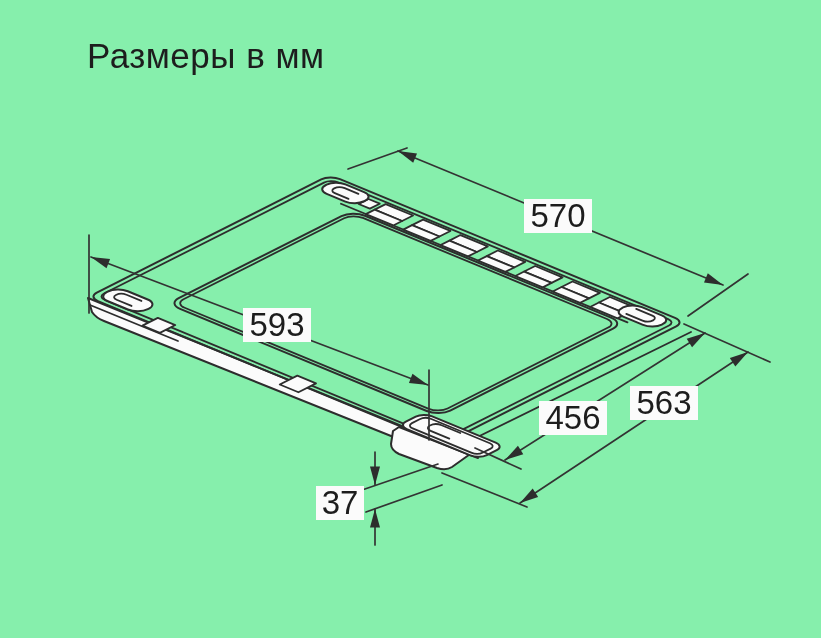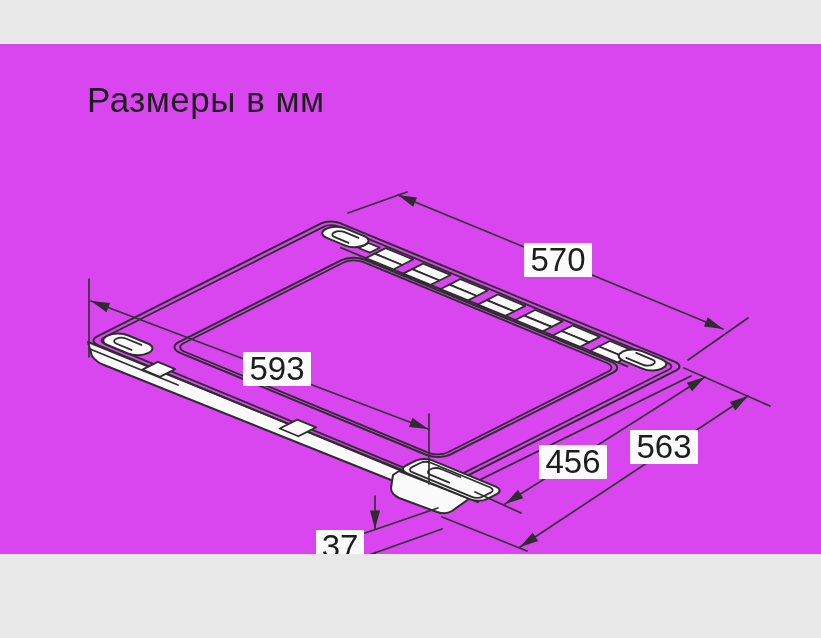--- a/index.html
+++ b/index.html
@@ -1,18 +1,18 @@
 <!DOCTYPE html>
 <html><head>
 <meta charset="utf-8">
 <style>
   html,body{margin:0;padding:0;background:#e8e8e8;}
   .stage{
-    position:relative;width:821px;height:510px;background:#d946ef;
-    font-family:"Liberation Sans", sans-serif;overflow:hidden;margin-top:44px;
+    position:relative;width:821px;height:638px;background:#86efac;
+    font-family:"Liberation Sans", sans-serif;overflow:hidden;
   }
   .title{
     position:absolute;left:87px;top:36px;
     font-size:35px;color:#1d1d1d;letter-spacing:0.5px;white-space:nowrap;
   }
   svg{position:absolute;left:0;top:0;}
   .frame-stroke{fill:none;stroke:#2d2d2d;stroke-width:2;stroke-linejoin:round;stroke-linecap:round;}
   .frame-fill{fill:#fbfbfb;stroke:#2d2d2d;stroke-width:2;stroke-linejoin:round;}
   .thin{stroke-width:1.8;}
   .dim{fill:none;stroke:#333;stroke-width:1.7;stroke-linecap:round;}

